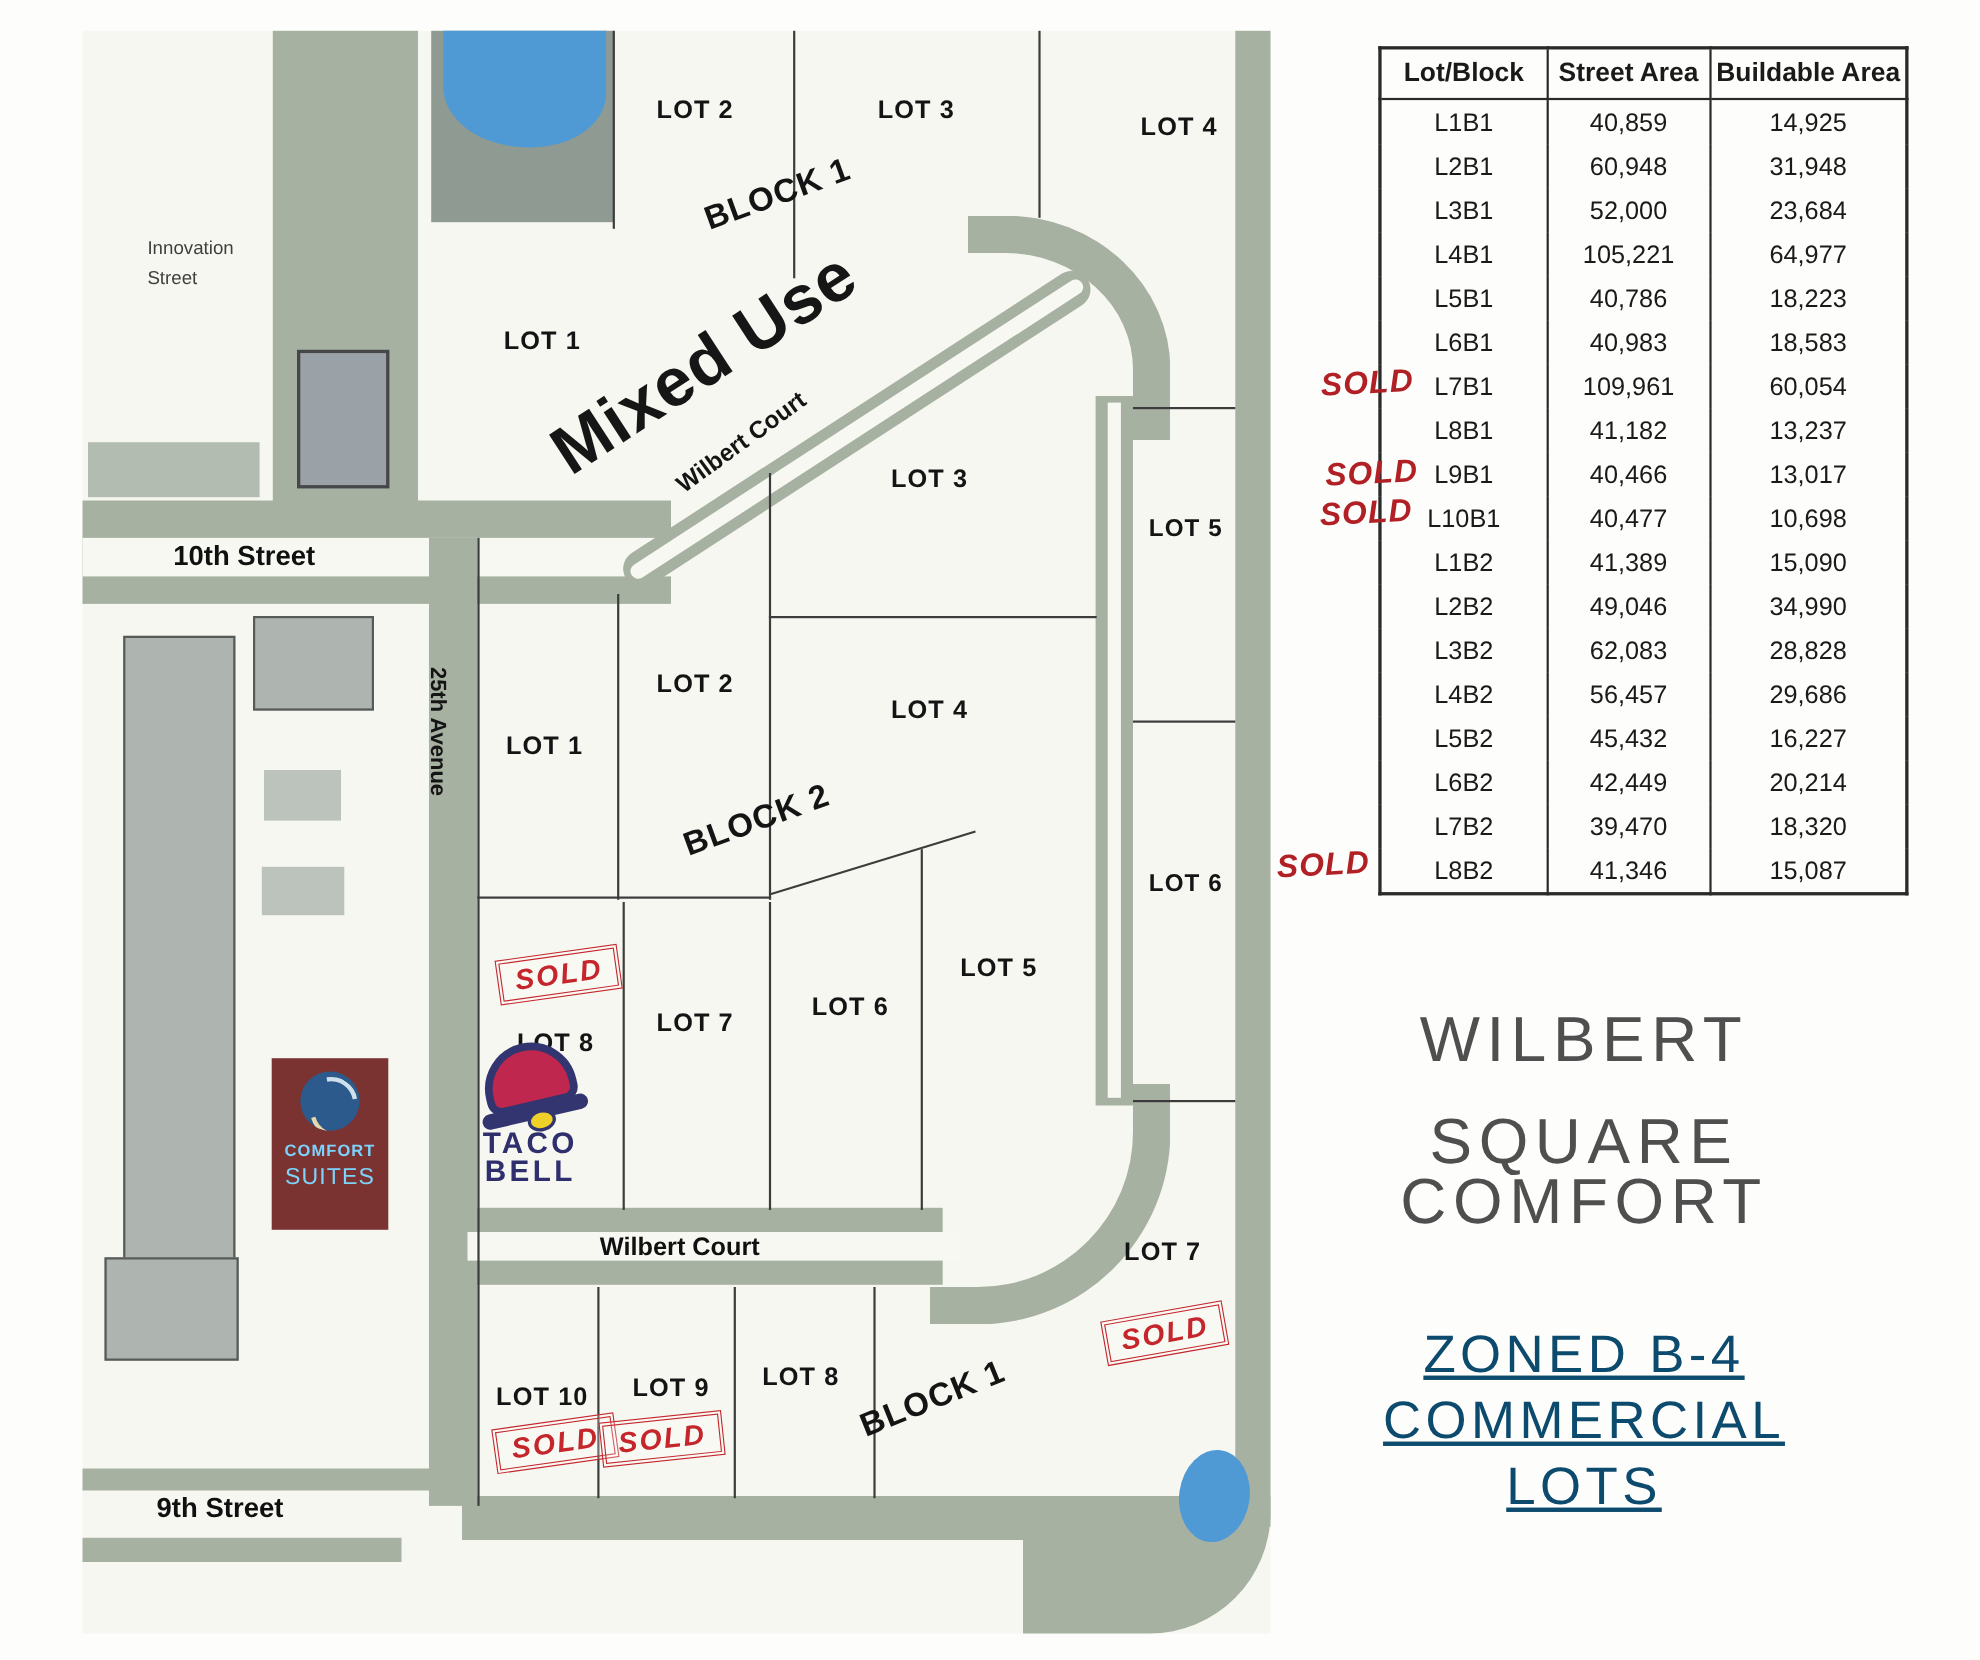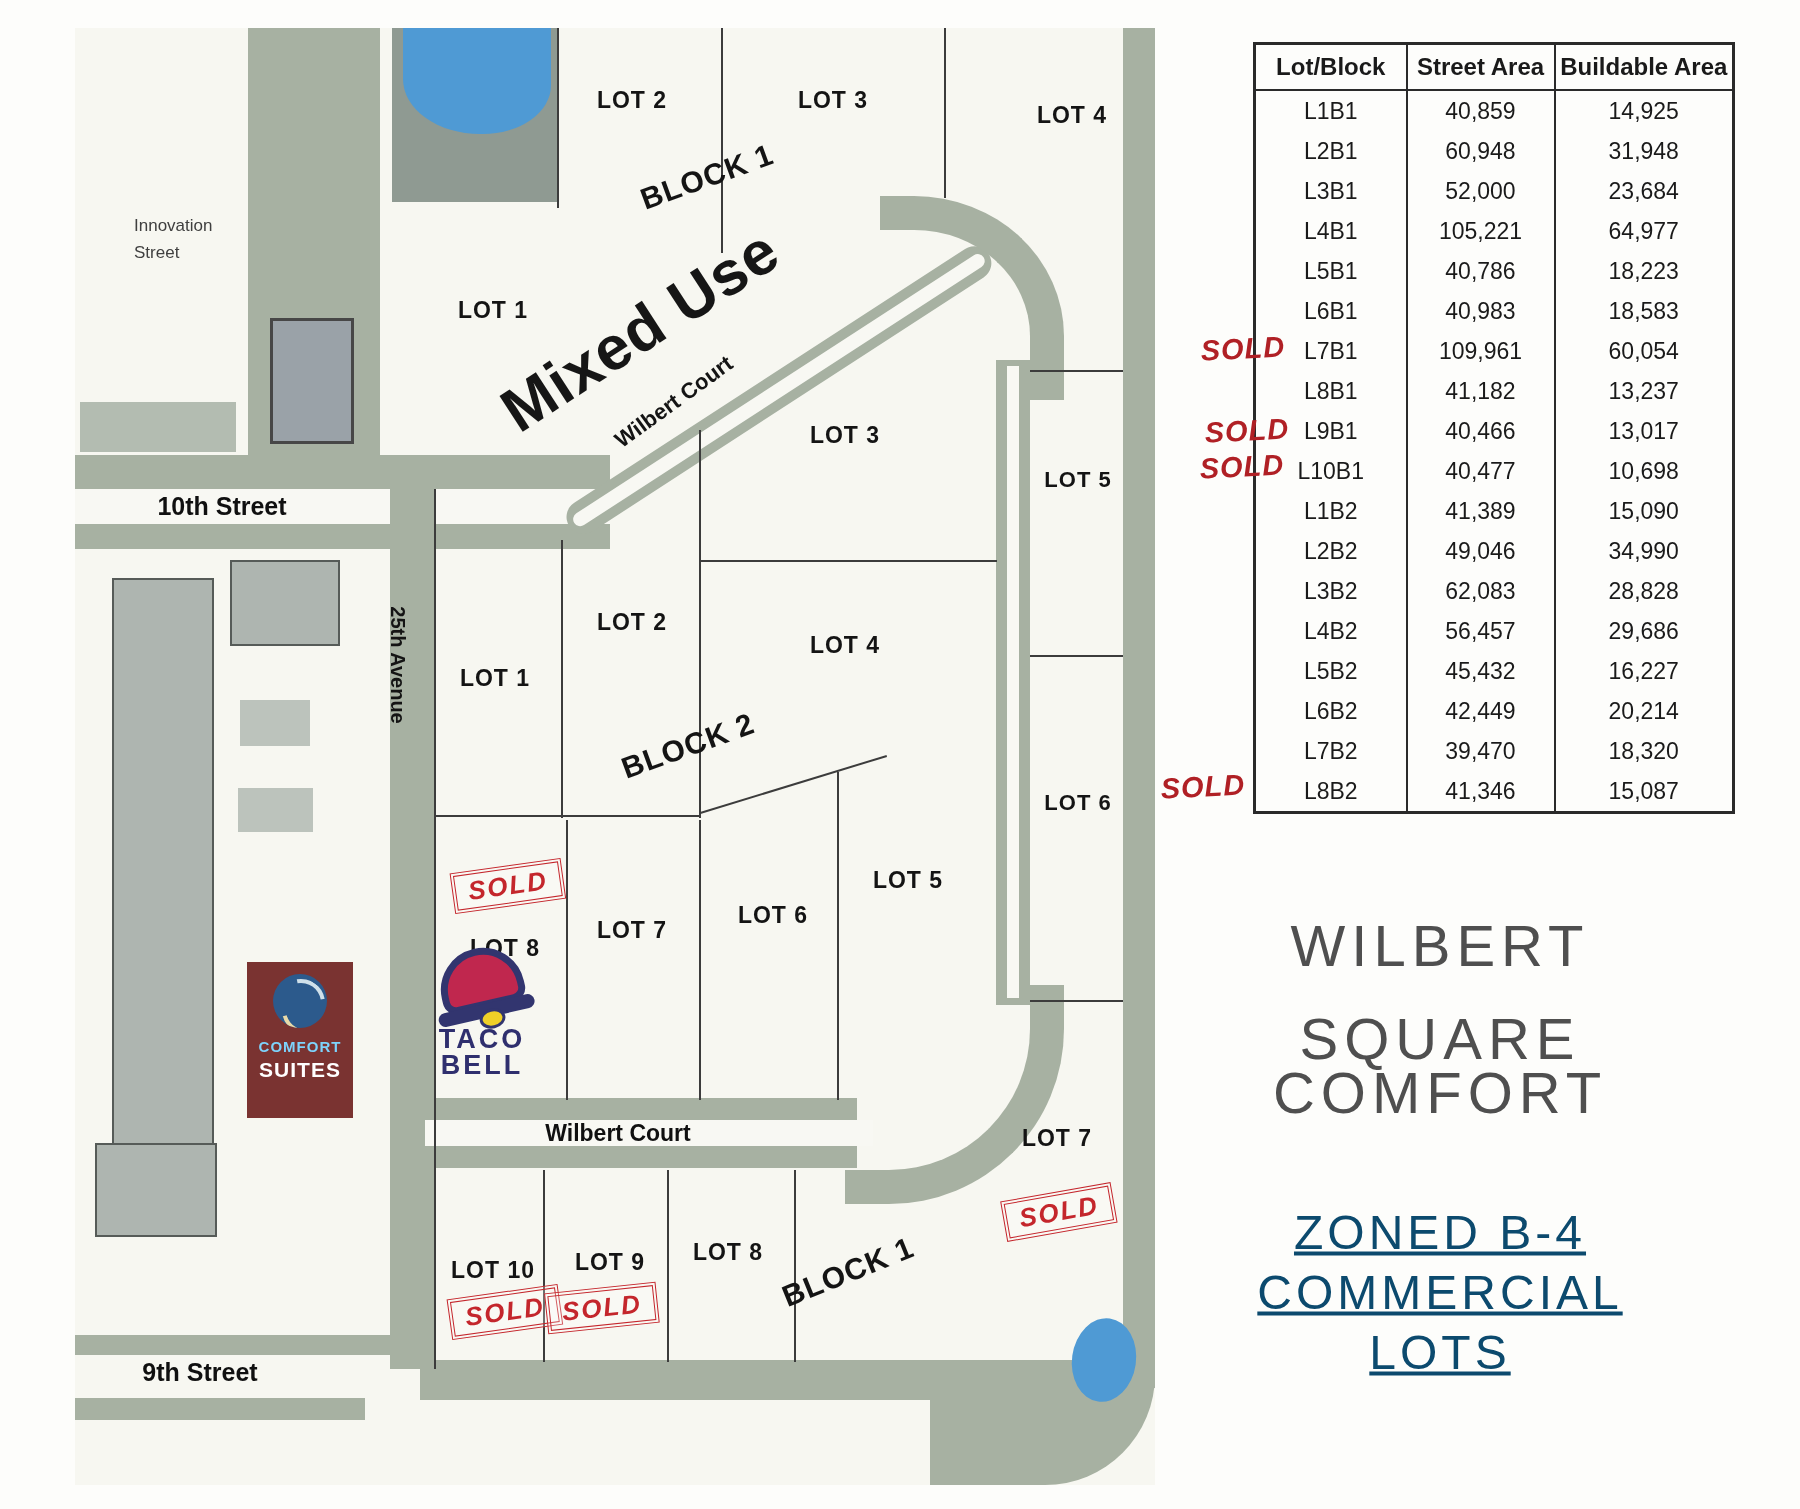--- a/index.html
+++ b/index.html
@@ -36,21 +36,21 @@
   .zone-line{position:absolute;transform:translate(-50%,-50%);color:#0c4a6e;
       font-size:48px;letter-spacing:4px;font-weight:400;white-space:nowrap;text-decoration:underline;}
   
   #comfort-box{position:absolute;left:247px;top:962px;width:106px;height:156px;background:#7a3331;
       z-index:55;display:flex;flex-direction:column;align-items:center;}
   #comfort-globe{width:54px;height:54px;border-radius:50%;background:#2c5a8c;margin-top:12px;
       position:relative;overflow:hidden;}
   .swirl{position:absolute;width:40px;height:40px;border:4px solid transparent;
       border-top-color:#cfe0ea;border-radius:50%;}
   #comfort-line1{color:#7dd3fc;font-size:15px;letter-spacing:1px;margin-top:10px;font-weight:600;}
-  #comfort-line2{color:#ffffff;font-size:21px;letter-spacing:1px;margin-top:3px;font-weight:700;}
+  #comfort-line2{color:#7dd3fc;font-size:21px;letter-spacing:1px;margin-top:3px;font-weight:400;}
   #taco-wrap{position:absolute;left:424px;top:946px;width:116px;height:178px;z-index:55;
       display:flex;flex-direction:column;align-items:center;}
   #bell{position:relative;width:100px;height:80px;transform:rotate(-13deg);}
   #bell-dome{position:absolute;left:8px;top:2px;width:70px;height:46px;background:#c0274e;
       border:7px solid #32356f;border-radius:44px 44px 14px 14px;}
   #bell-rim{position:absolute;left:0px;top:58px;width:98px;height:14px;background:#32356f;border-radius:8px;}
   #bell-clapper{position:absolute;left:40px;top:64px;width:20px;height:14px;background:#efd028;
       border:3px solid #32356f;border-radius:50%;}
   .taco-line{color:#2f2f6e;font-size:27px;font-weight:800;letter-spacing:3px;line-height:26px;}
 </style>

